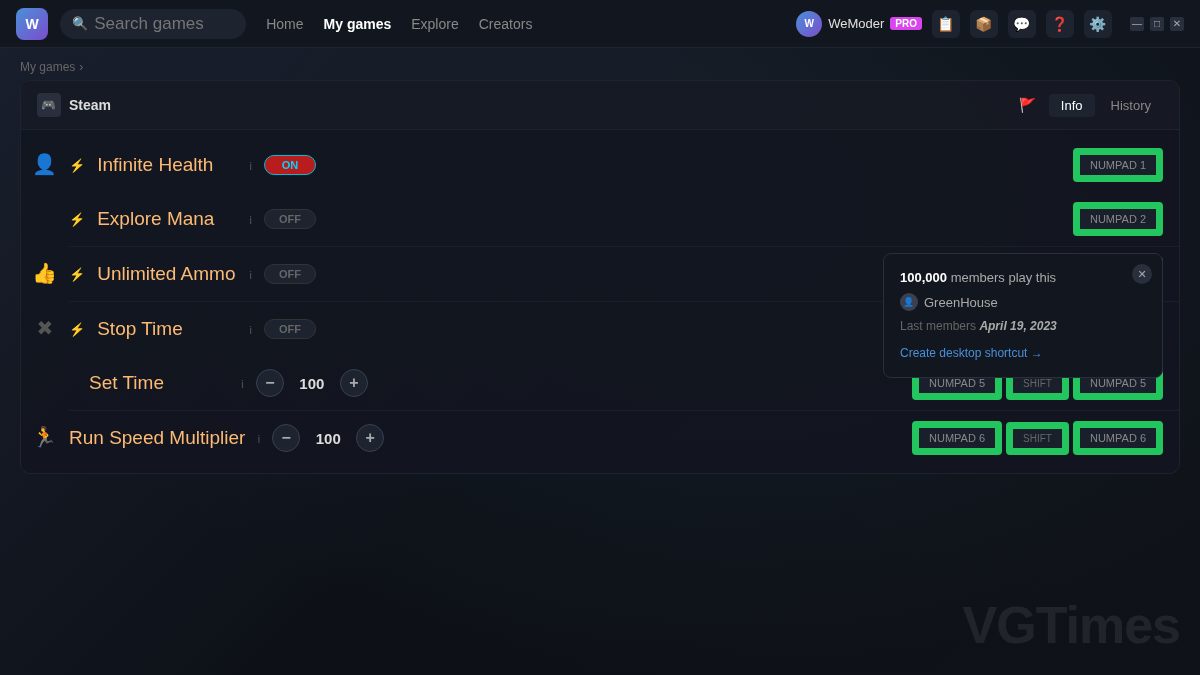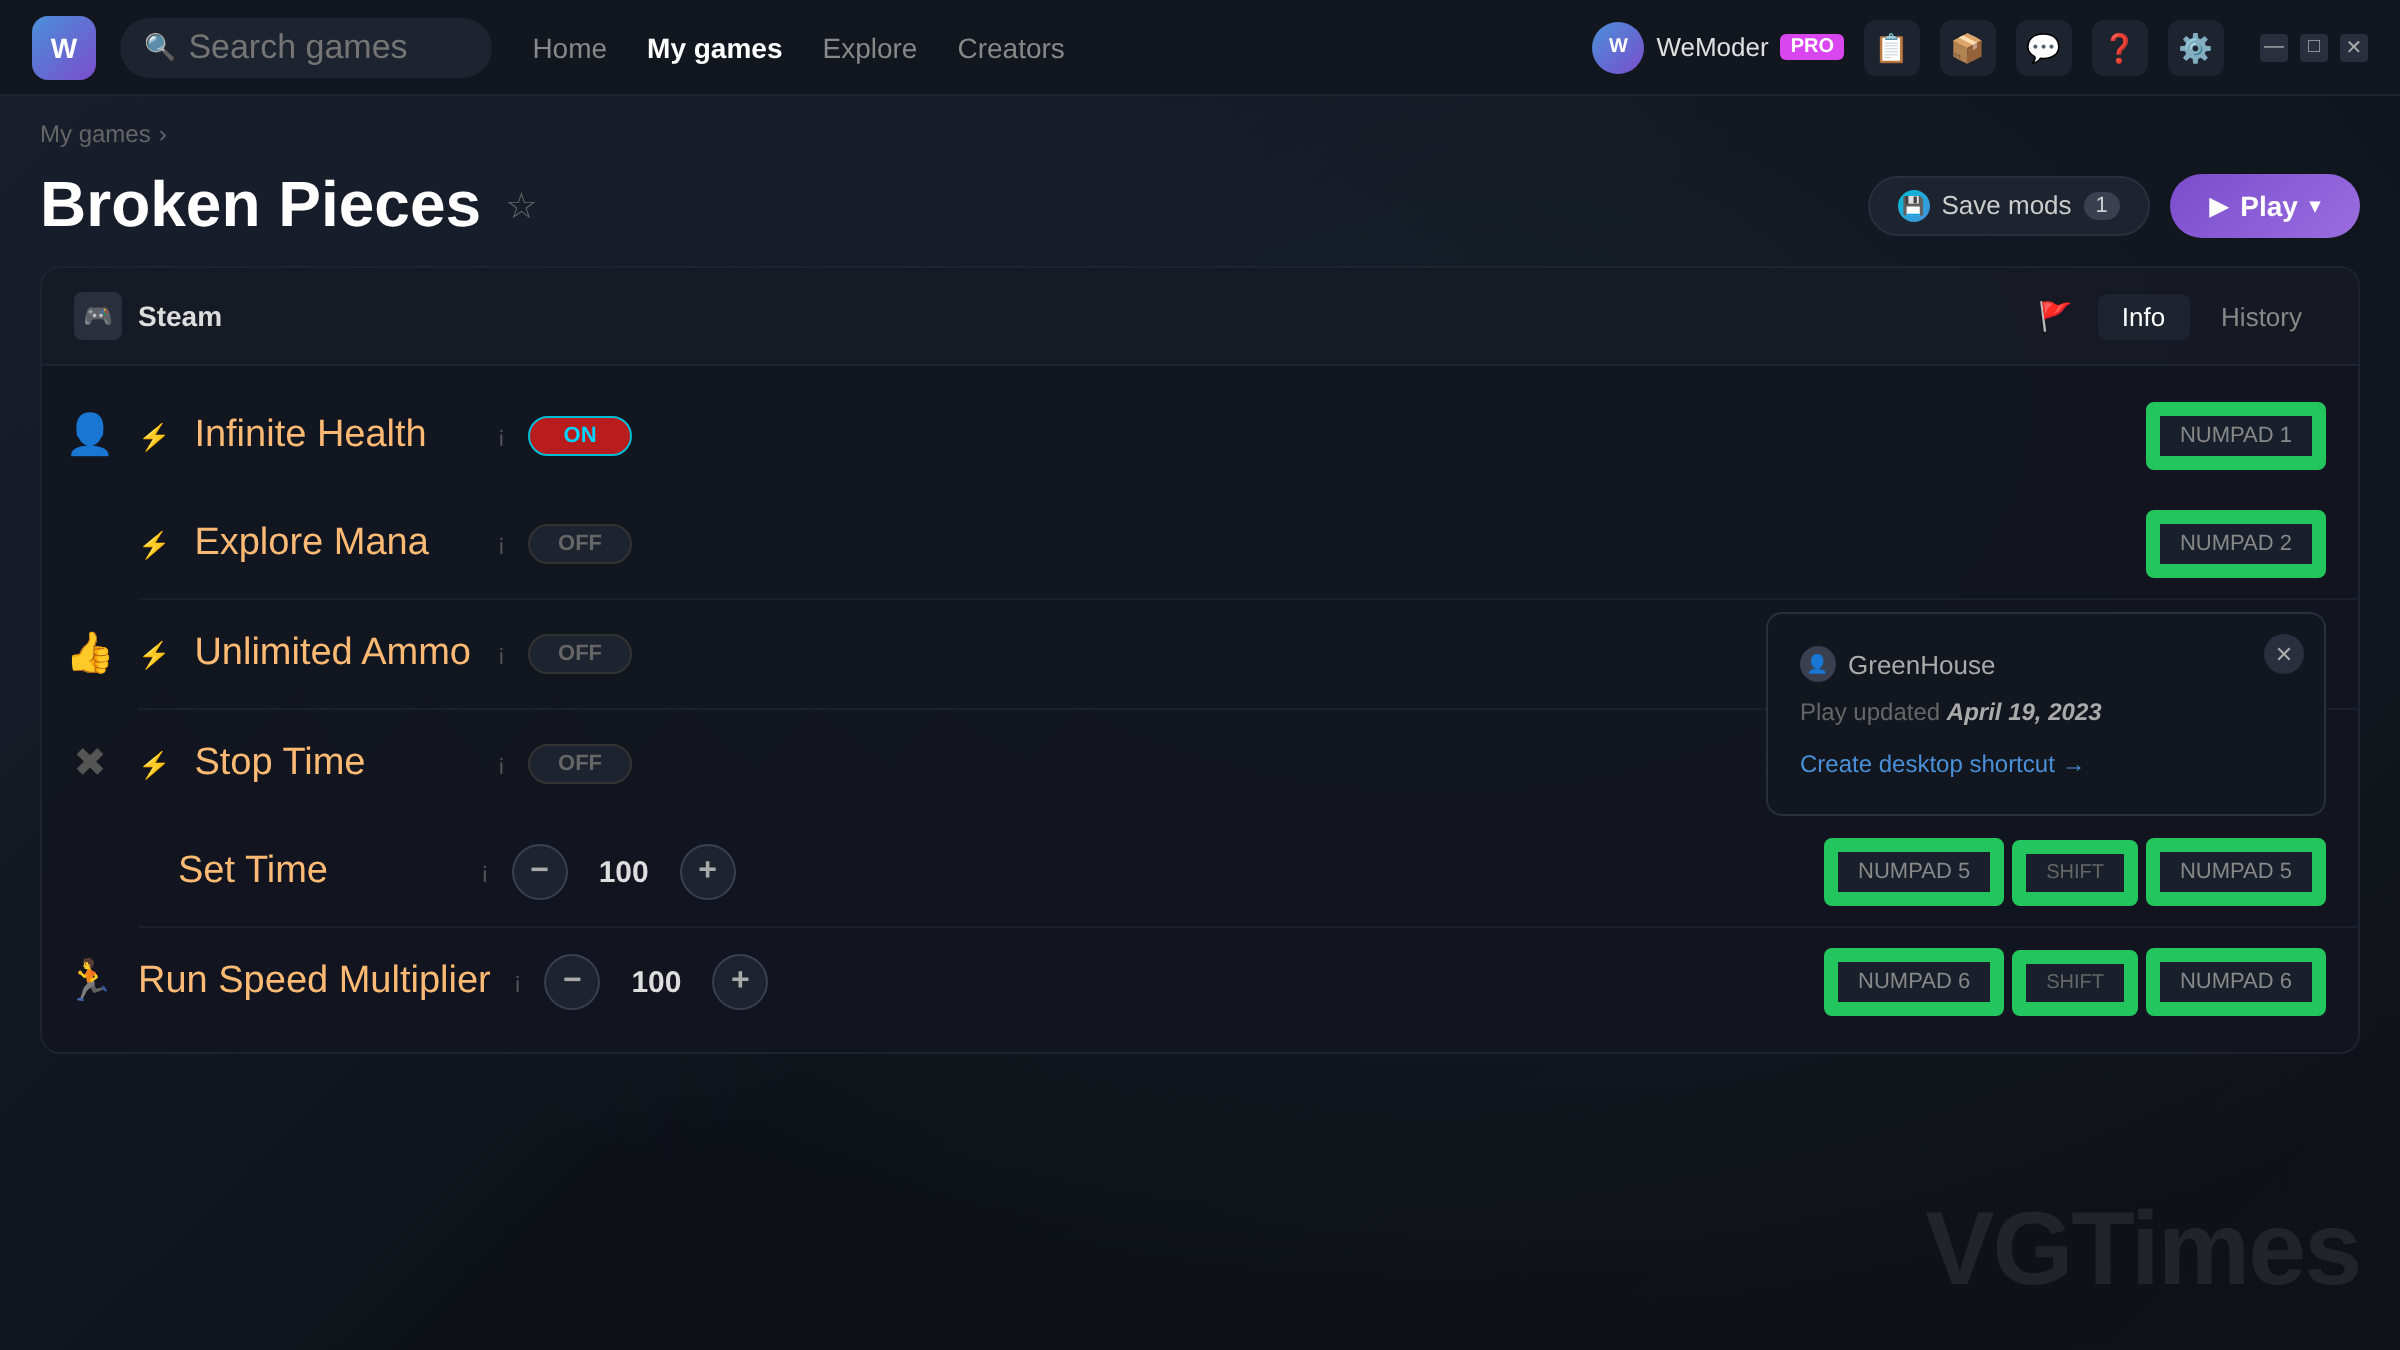--- a/index.html
+++ b/index.html
@@ -508,38 +508,20 @@
   </div>
 </nav>
 
 <div class="content">
 
   <div class="breadcrumb">
     <a>My games</a>
     <span>›</span>
   </div>
 
-  <div class="page-header">
-    <div class="page-title-row">
-      <h1 class="page-title">Broken Pieces</h1>
-      <span class="star-btn">☆</span>
-    </div>
-    <div class="header-actions">
-      <button class="save-mods-btn">
-        <div class="save-mods-icon">💾</div>
-        <span>Save mods</span>
-        <span class="save-mods-count">1</span>
-      </button>
-      <button class="play-btn">
-        <span class="play-btn-icon">▶</span>
-        <span>Play</span>
-        <span class="play-btn-chevron">▾</span>
-      </button>
-    </div>
-  </div>
 
   <div class="main-panel">
 
     <div class="panel-header">
       <div class="platform-icon">
         <span>🎮</span>
       </div>
       <span class="platform-label">Steam</span>
       <div class="panel-tabs">
         <span class="flag-icon">🚩</span>
@@ -645,26 +627,30 @@
               <div class="keybind-box">NUMPAD 6</div>
             </div>
           </div>
         </div>
       </div>
 
     </div>
 
     <div class="info-popup">
       <div class="info-popup-close">✕</div>
+      <div class="info-popup-members">
+        <strong>100,000</strong>
+        <span> </span><span>members play this</span>
+      </div>
       <div class="info-popup-author">
         <div class="author-avatar">👤</div>
         <span>GreenHouse</span>
       </div>
       <div class="info-popup-updated">
-        <span>Play updated</span>
+        <span>Last members</span>
         <strong>April 19, 2023</strong>
       </div>
       <a class="info-popup-shortcut">Create desktop shortcut →</a>
     </div>
 
   </div>
 </div>
 
 <div class="vgtimes-watermark">VGTimes</div>
 

